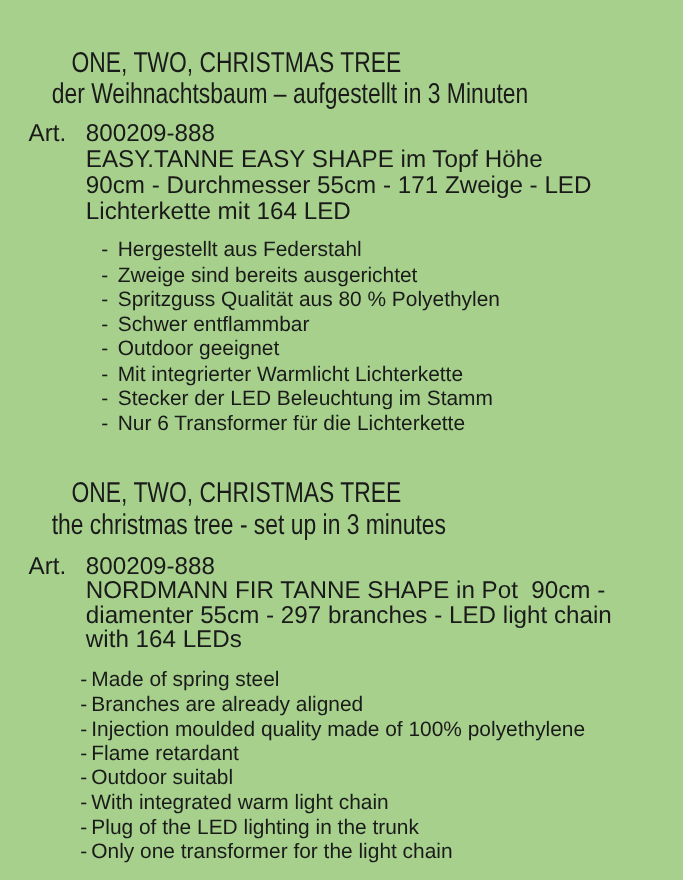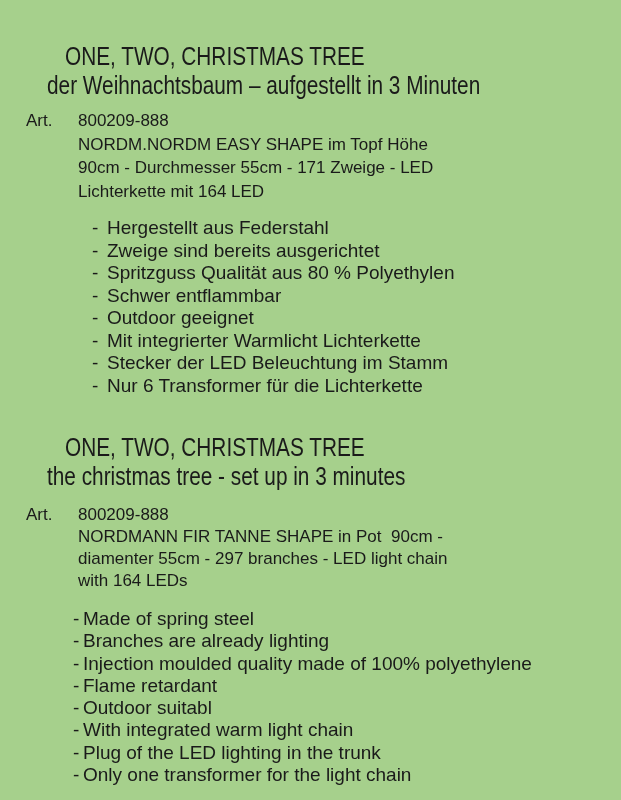--- a/index.html
+++ b/index.html
@@ -22,21 +22,21 @@
   }
   .abs { position: absolute; left: 0; width: 621px; }
 
   
   .title-block { line-height: 29px; font-size: 26px; }
   .title-line { white-space: pre; transform: scaleX(0.8); transform-origin: left center; }
   .title-line.l1 { margin-left: 65px; }
   .title-line.l2 { margin-left: 47px; }
 
   
-  .art-block { left: 26px; width: 560px; font-size: 17px; }
+  .art-block { left: 26px; width: 560px; font-size: 22px; }
   .art-block.de { top: 109px; line-height: 23.5px; }
   .art-block.en { top: 504px; line-height: 22px; }
   .art-row { display: flex; }
   .art-label { display: inline-block; width: 52px; flex: 0 0 52px; }
   .desc { margin-left: 52px; }
   .desc div { white-space: pre-wrap; }
 
   
   .bullets { font-size: 19px; }
   .bullets.de { top: 217px; left: 92px; line-height: 22.5px; width: 520px; }
@@ -58,21 +58,21 @@
     <div class="title-line l1">ONE, TWO, CHRISTMAS TREE</div>
     <div class="title-line l2">der Weihnachtsbaum – aufgestellt in 3 Minuten</div>
   </div>
 
   <div class="abs art-block de">
     <div class="art-row">
       <span class="art-label">Art.</span>
       <span class="art-number">800209-888</span>
     </div>
     <div class="desc">
-      <div>NORDM.NORDM EASY SHAPE im Topf Höhe</div>
+      <div>EASY.TANNE EASY SHAPE im Topf Höhe</div>
       <div>90cm - Durchmesser 55cm - 171 Zweige - LED</div>
       <div>Lichterkette mit 164 LED</div>
     </div>
   </div>
 
   <div class="abs bullets de">
     <div class="bullet-row">
       <span class="dash">-</span>
       <span class="bullet-text">Hergestellt aus Federstahl</span>
     </div>
@@ -123,21 +123,21 @@
     </div>
   </div>
 
   <div class="abs bullets en">
     <div class="bullet-row">
       <span class="dash">-</span>
       <span class="bullet-text">Made of spring steel</span>
     </div>
     <div class="bullet-row">
       <span class="dash">-</span>
-      <span class="bullet-text">Branches are already lighting</span>
+      <span class="bullet-text">Branches are already aligned</span>
     </div>
     <div class="bullet-row">
       <span class="dash">-</span>
       <span class="bullet-text">Injection moulded quality made of 100% polyethylene</span>
     </div>
     <div class="bullet-row">
       <span class="dash">-</span>
       <span class="bullet-text">Flame retardant</span>
     </div>
     <div class="bullet-row">

